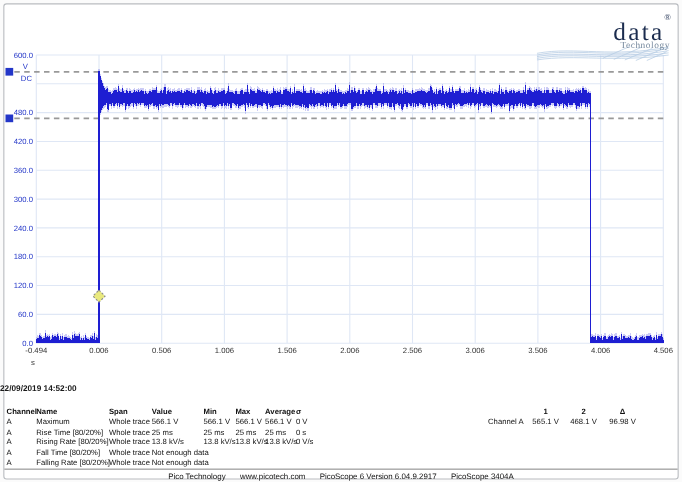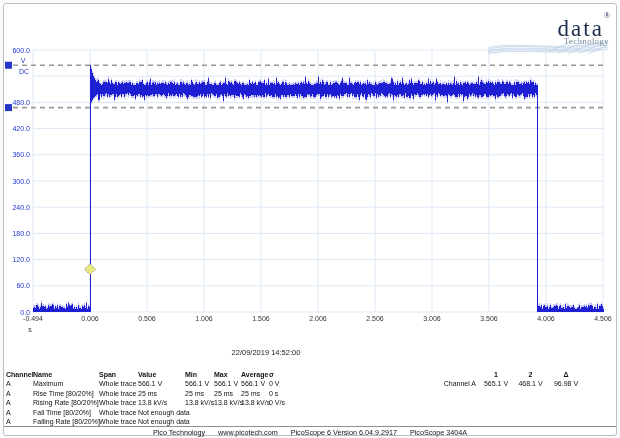--- a/index.html
+++ b/index.html
@@ -25,22 +25,22 @@
   .logo .brand sup{font-size:8px;vertical-align:18px;letter-spacing:0;}
   .logo .waves{display:block;margin-top:0px;}
   .logo .sub{
     position:absolute;right:1px;top:30px;
     font-family:"Liberation Serif", serif;font-size:8.5px;color:#74879c;
     letter-spacing:0.5px;
   }
 
   
   .timestamp{
-    position:absolute;top:348px;left:0;width:532px;text-align:center;
-    font-size:7.5px;color:#1a1a1a;z-index:3;
+    position:absolute;top:348px;left:0;width:532px;
+    font-size:7.5px;color:#1a1a1a;z-index:3;font-weight:bold;
   }
 
   
   .meas{
     position:absolute;left:6px;top:370px;z-index:3;
     display:grid;
     grid-template-columns:27px 66px 39px 47px 29px 27px 28px 24px;
     grid-auto-rows:9.4px;
     font-size:7px;line-height:9.4px;color:#111;white-space:nowrap;
   }

